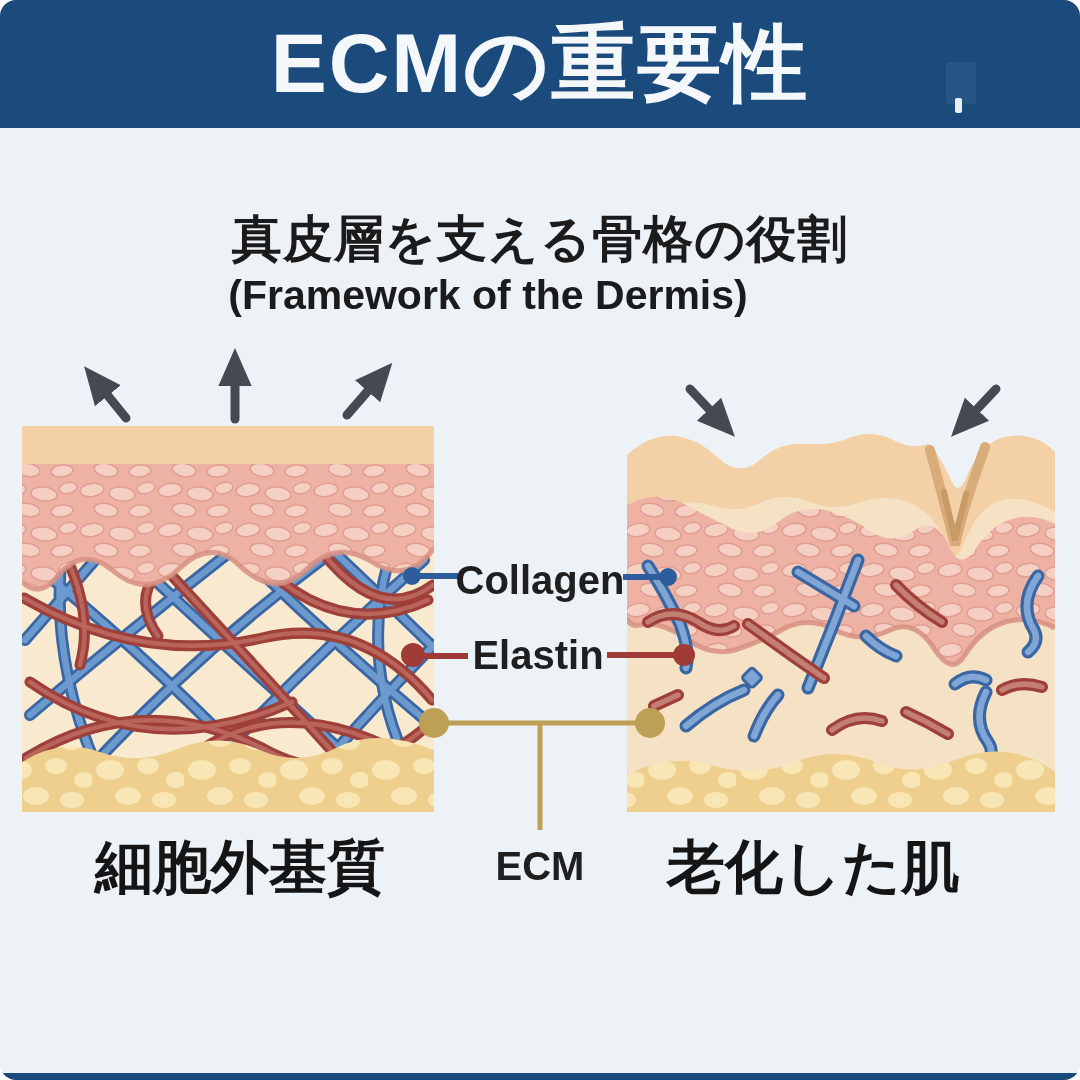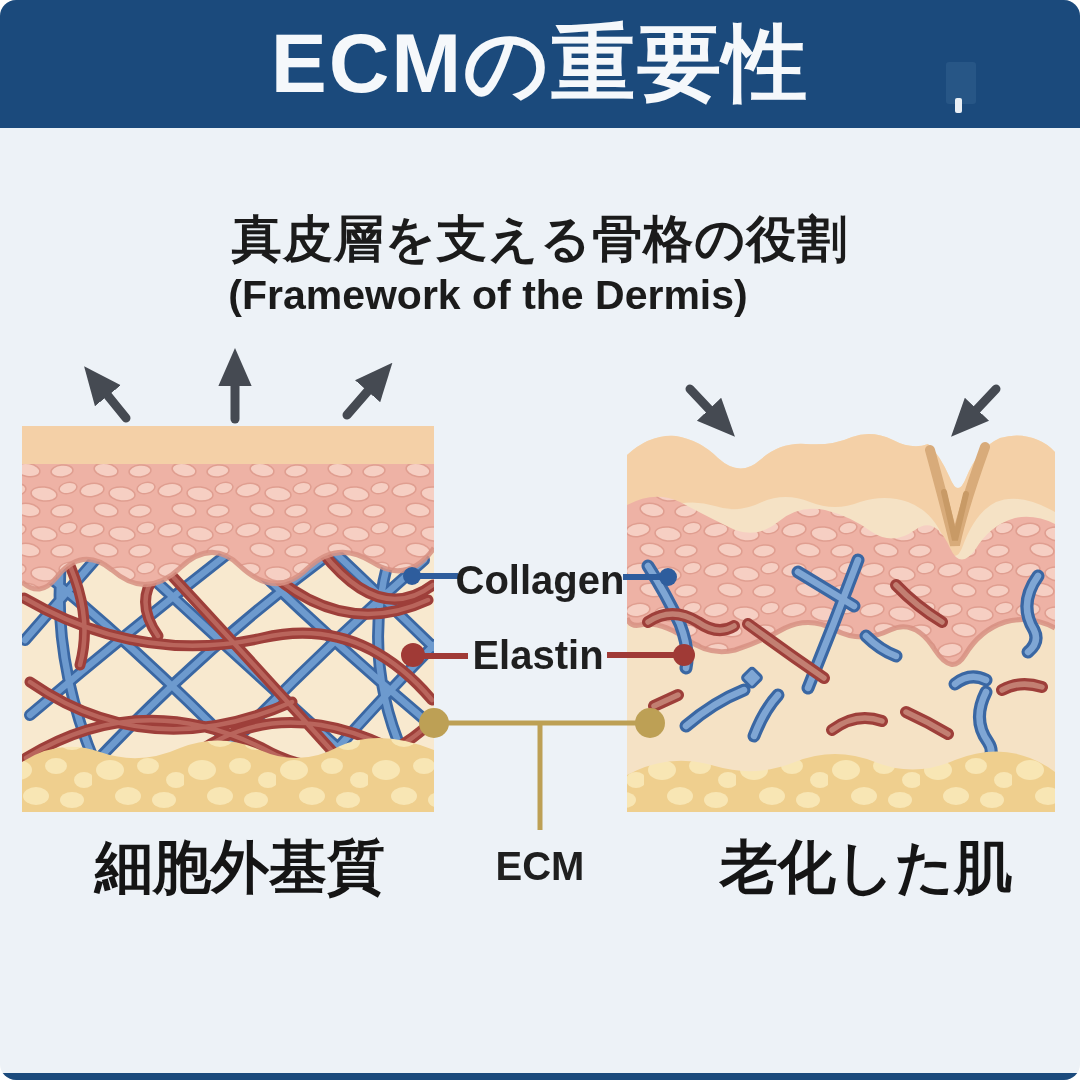--- a/index.html
+++ b/index.html
@@ -27,21 +27,21 @@
     color:#1b1b1b;font-size:41px;font-weight:600;
   }
   .diagram{position:absolute;left:0;top:0;width:1080px;height:1080px;}
   .lbl{position:absolute;transform:translate(-50%,-50%);white-space:nowrap;color:#1f1f1f;}
   .lbl-collagen{left:540px;top:580px;font-size:40px;font-weight:600;}
   .lbl-elastin{left:538px;top:655px;font-size:40px;font-weight:600;}
   .lbl-ecm{left:540px;top:866px;font-size:40px;font-weight:800;}
   .lbl-ecm-sub{left:540px;top:917px;font-size:38px;font-weight:700;}
   .caption{font-size:58px;font-weight:800;color:#151515;}
   .cap-healthy{left:240px;top:868px;}
-  .cap-aged{left:866px;top:868px;}
+  .cap-aged{left:813px;top:868px;}
 </style>
 </head>
 <body>
 
 <div class="canvas">
 
   <div class="header">
     <h1>ECMの重要性</h1>
     <div class="artifact-a"></div>
     <div class="artifact-b"></div>

